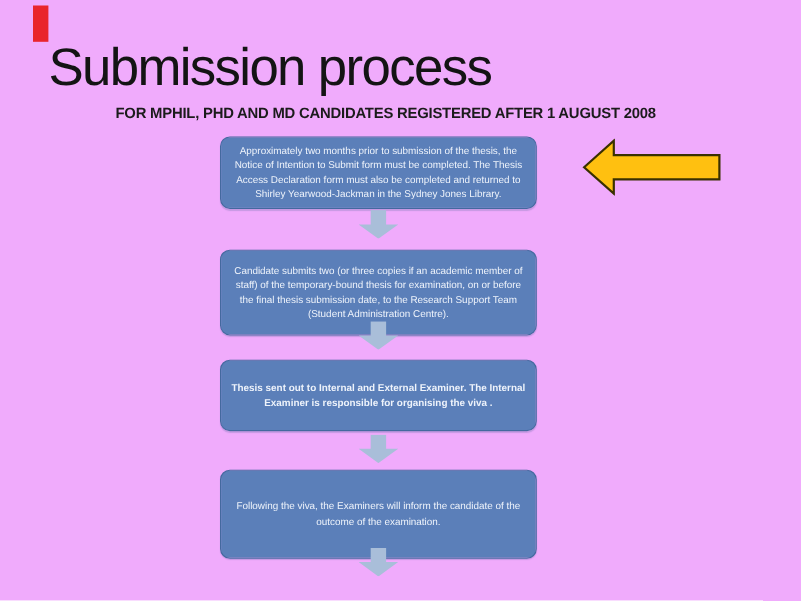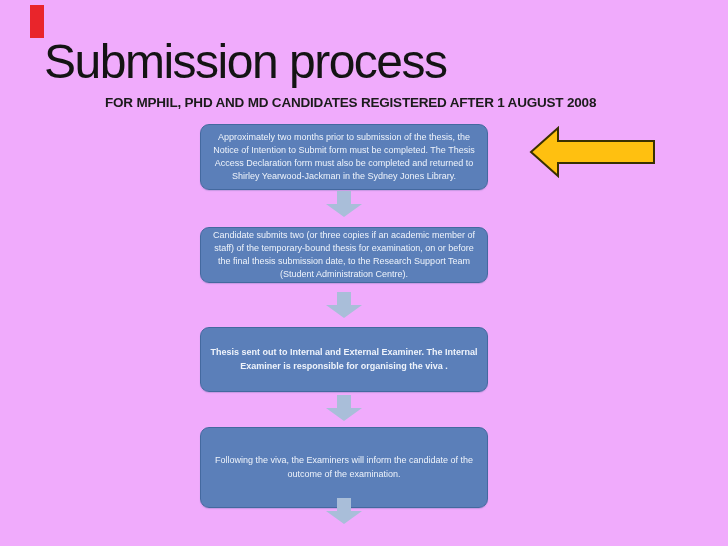--- a/index.html
+++ b/index.html
@@ -24,21 +24,21 @@
     background:linear-gradient(180deg,var(--box-fill,#5b7fb9),var(--box-fill,#5b7fb9));
     border:1px solid var(--box-border,#44699f);
     border-radius:9px;
     color:var(--box-text,#eef3fb);
     font-size:9px;line-height:1.45;text-align:center;
     display:flex;align-items:center;justify-content:flex-end;
     padding:4px 9px;
     box-shadow:0 1px 1px rgba(70,100,150,0.25);
   }
   .box1{top:124px;height:66px;}
-  .box2{top:227px;height:56px;}
+  .box2{top:227px;height:78px;}
   .box3{top:327px;height:65px;font-weight:bold;}
   .box4{top:427px;height:81px;}
   .connector{
     position:absolute;left:326px;width:36px;height:26px;
     background:var(--connector-fill,#a9bed9);
     clip-path:polygon(30.5% 0,69.5% 0,69.5% 50%,100% 50%,50% 100%,0 50%,30.5% 50%);
   }
   .c1{top:191px;}
   .c2{top:292px;}
   .c3{top:395px;}

